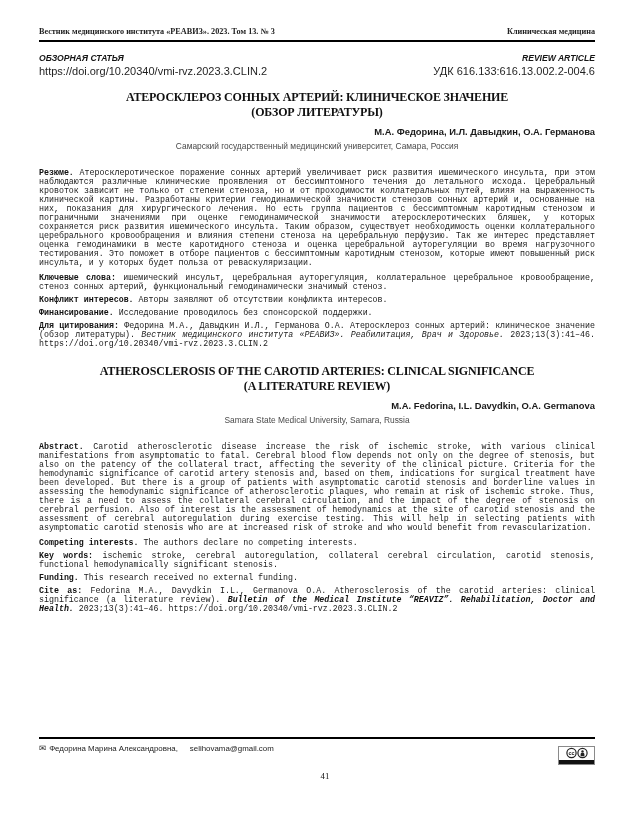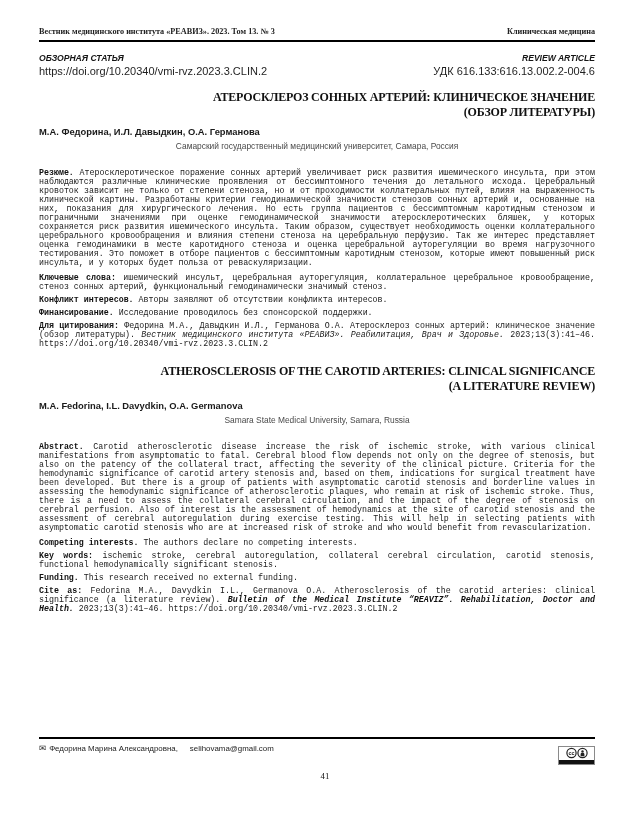--- a/index.html
+++ b/index.html
@@ -21,27 +21,27 @@
     margin-bottom:4px;
   }
   .rule{height:2px;background:#000;margin-bottom:11px;}
   
   .type-row{display:flex;justify-content:space-between;margin-bottom:13px;}
   .type-col{display:flex;flex-direction:column;gap:2px;}
   .type-col.right{text-align:right;}
   .article-type{font-size:8.6px;font-weight:bold;font-style:italic;color:#151515;}
   .meta-line{font-size:11px;color:#1f1f1f;}
   
-  .title-block{text-align:right;margin-bottom:6px;}
+  .title-block{text-align:center;margin-bottom:6px;}
   .title-line{
     font-family:"Liberation Serif",serif;
     font-weight:bold;font-size:12px;line-height:15px;
     letter-spacing:-0.2px;color:#111;
   }
-  .authors{text-align:left;font-size:9.4px;font-weight:bold;color:#1a1a1a;margin-bottom:4px;}
+  .authors{text-align:right;font-size:9.4px;font-weight:bold;color:#1a1a1a;margin-bottom:4px;}
   .affiliation{text-align:center;font-size:8.4px;color:#4a4a4a;margin-bottom:17px;}
   
   .body-p{
     font-size:8.3px;line-height:9px;text-align:justify;
     margin:0 0 4px 0;color:#202020;font-family:Liberation Mono, monospace;
   }
   .body-p.spacious{margin-bottom:6px;}
   .body-p.section-end{margin-bottom:16px;}
   .body-p b{color:#111;}
   .en-block{margin-top:2px;}

